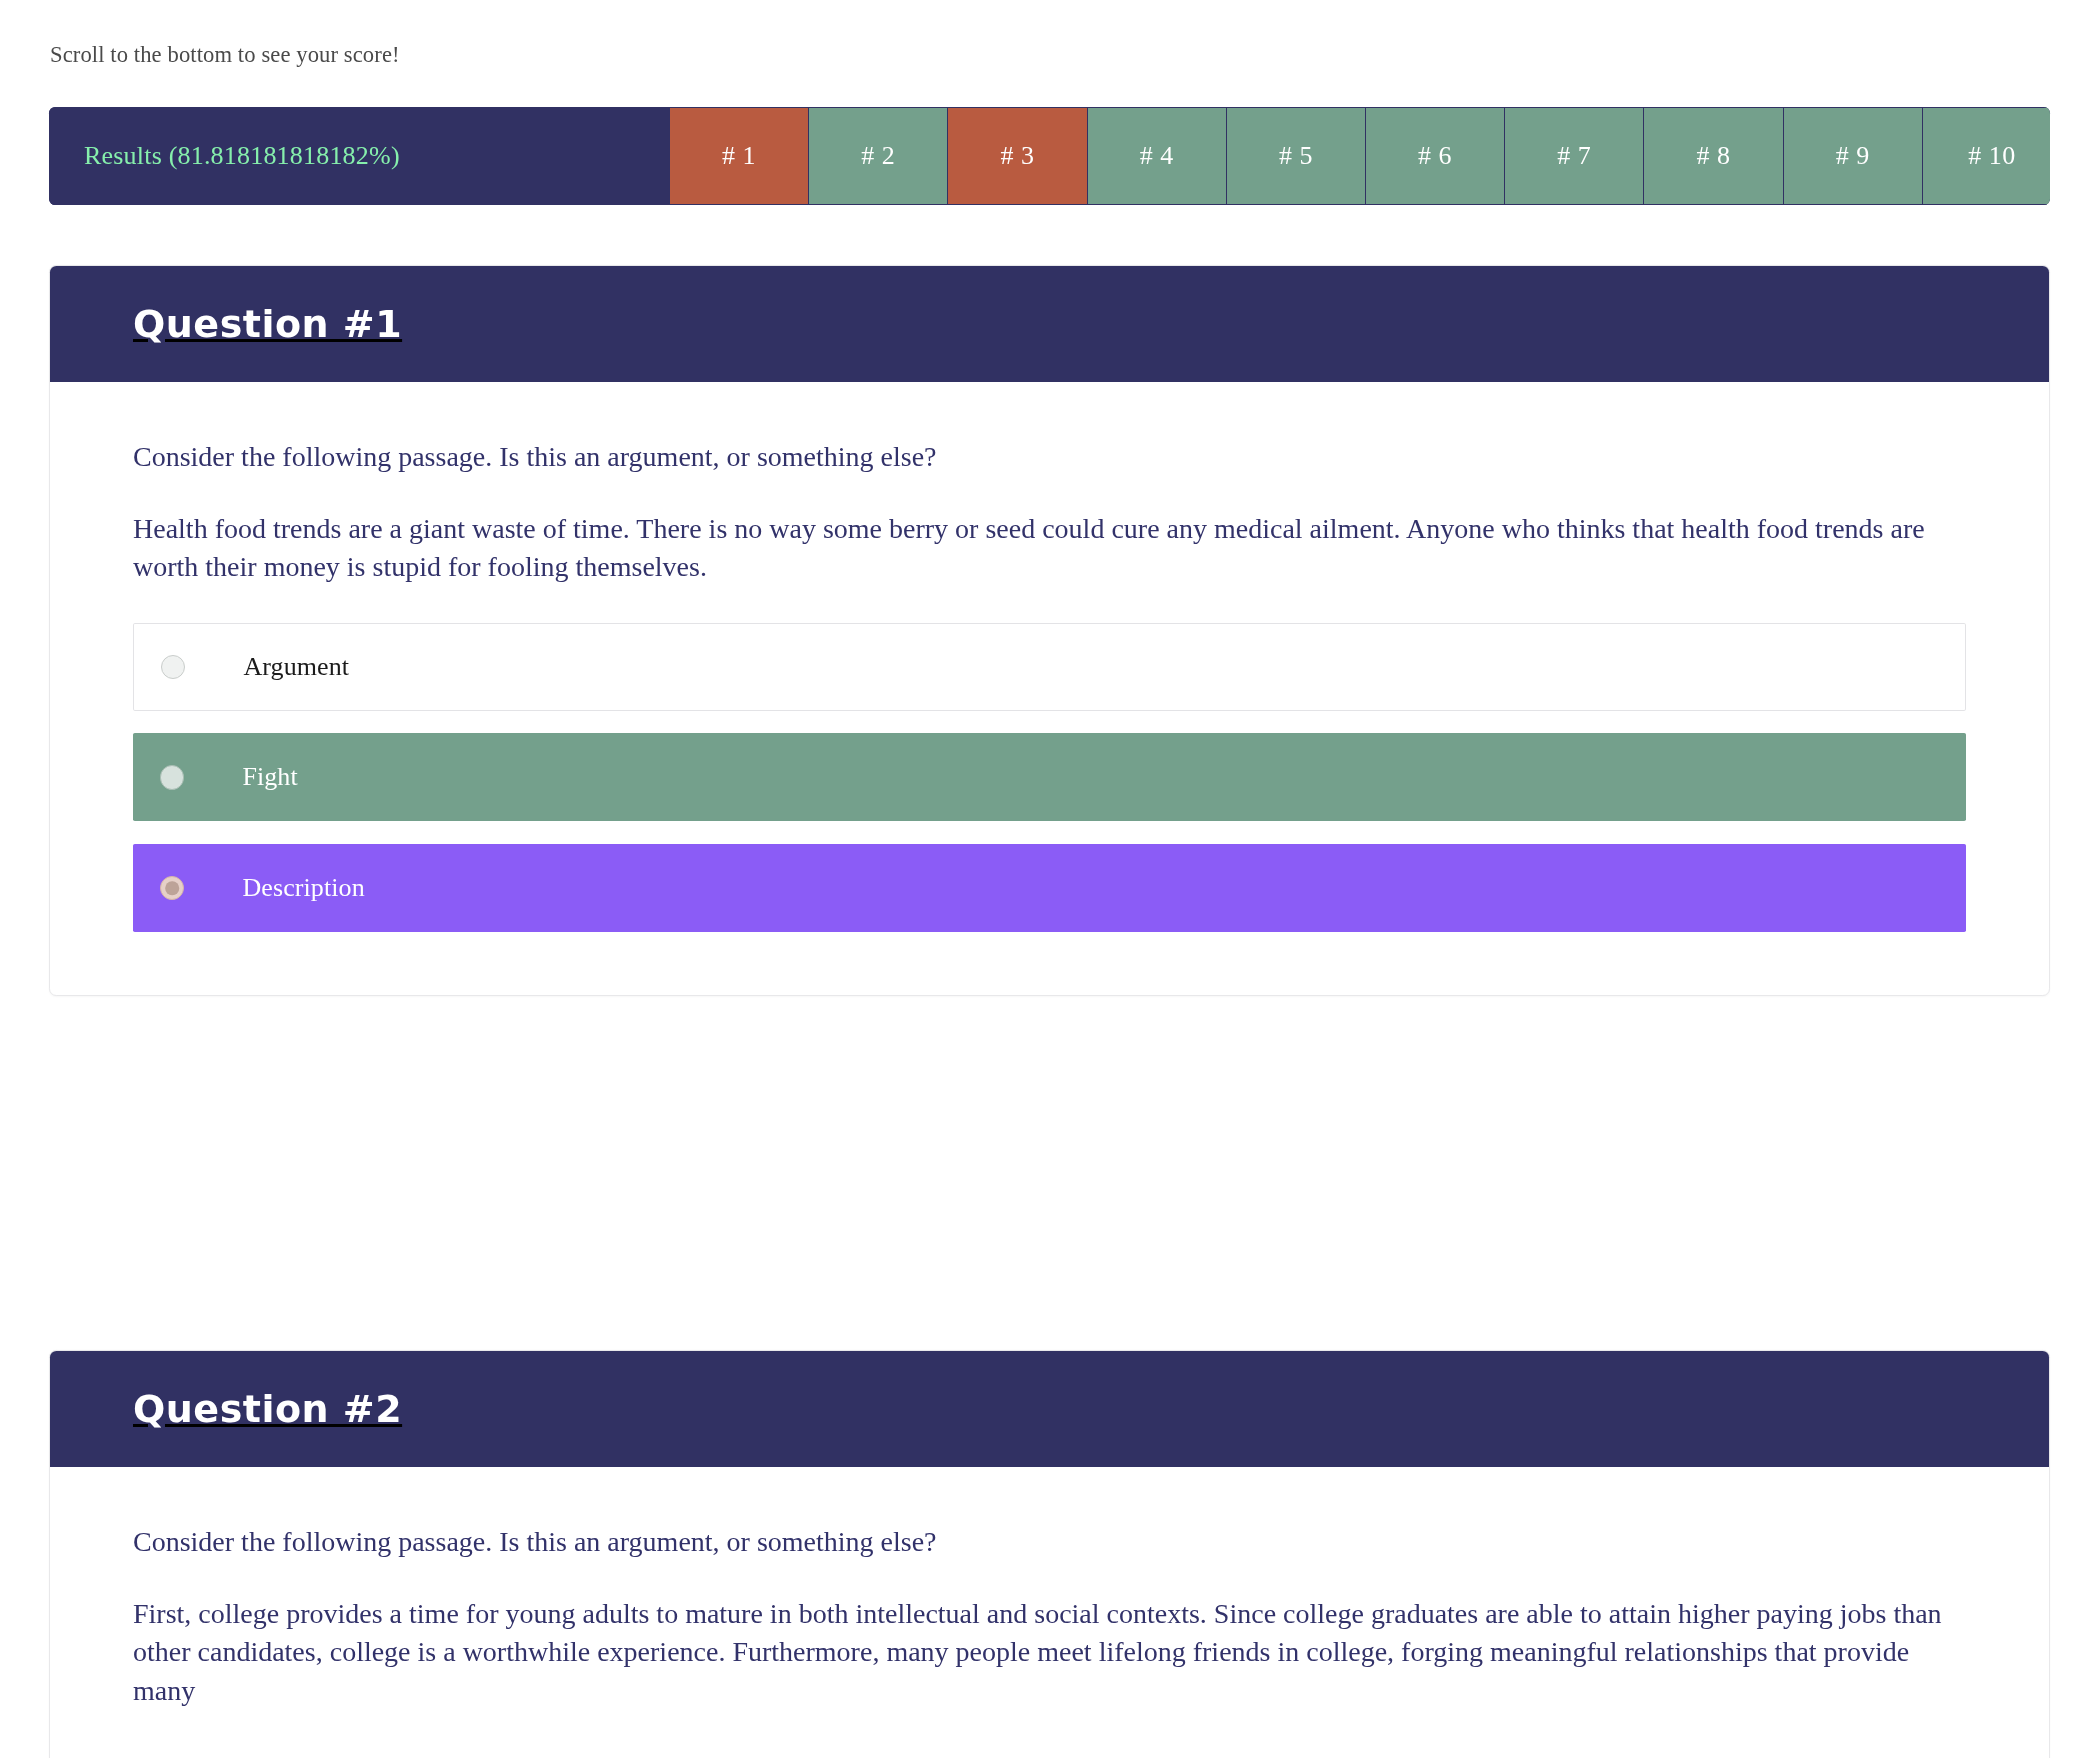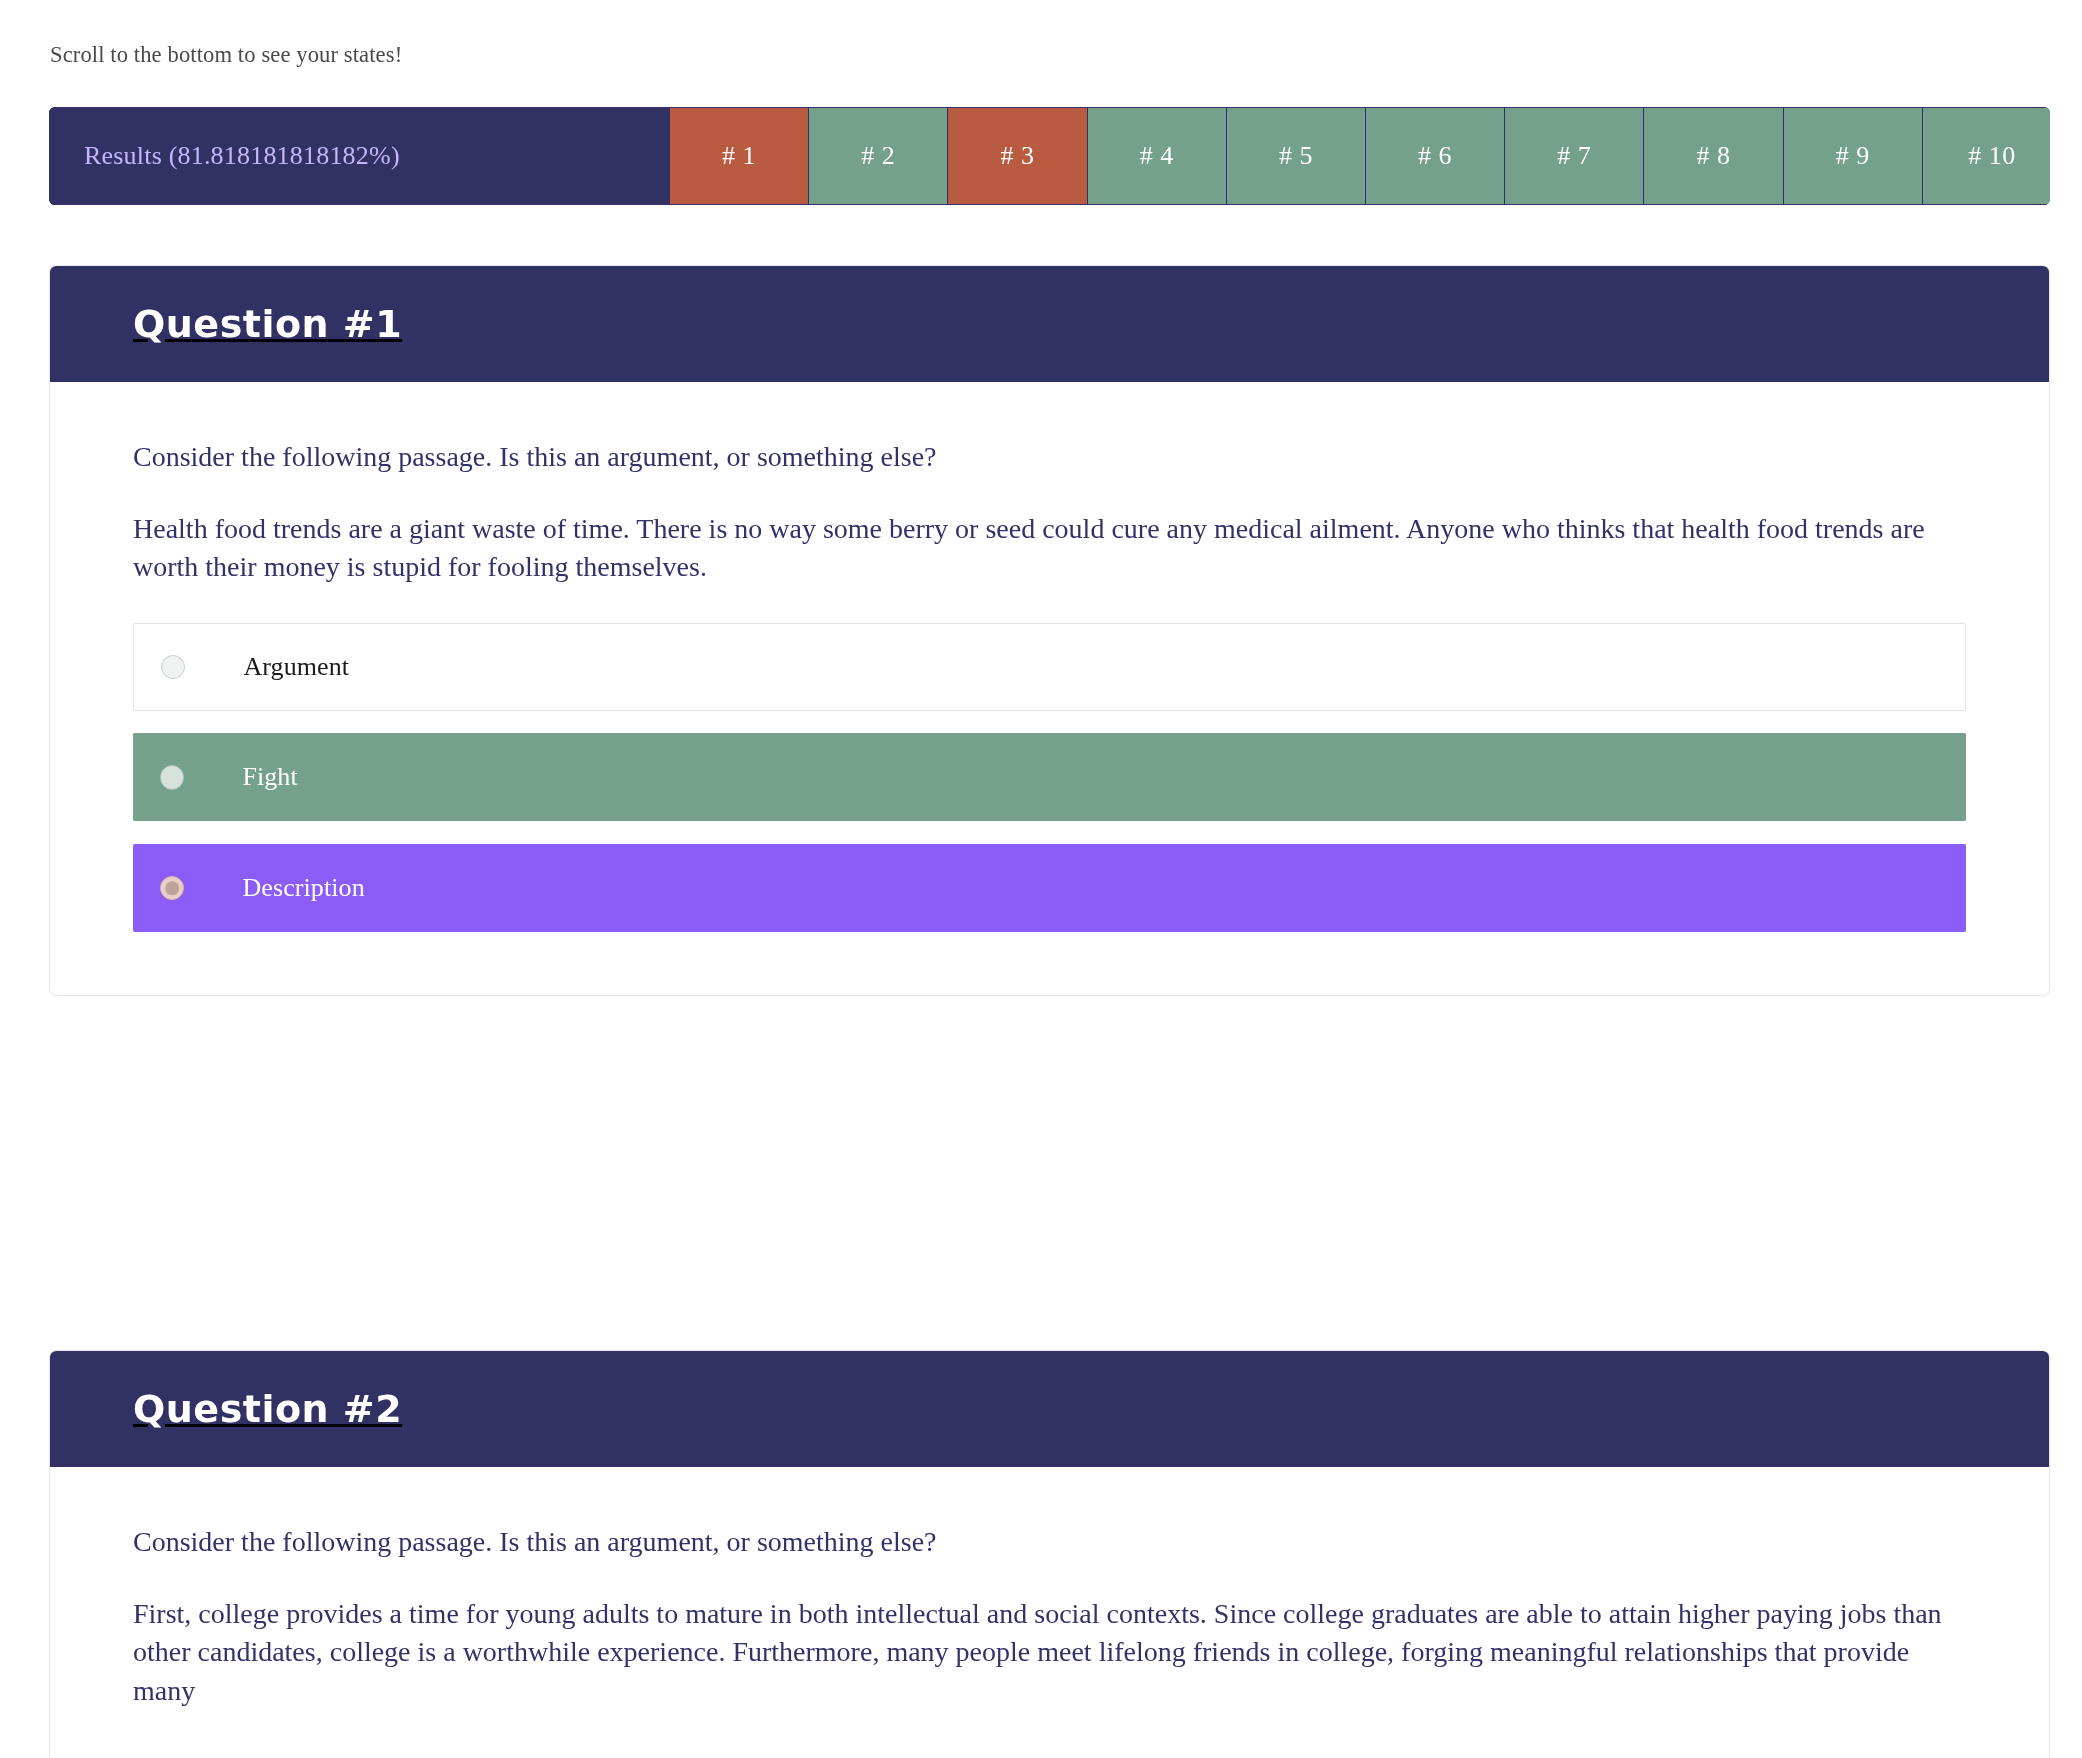--- a/index.html
+++ b/index.html
@@ -42,21 +42,21 @@
     height: 98px;
     display: flex;
     align-items: stretch;
     border-radius: 6.3px;
     overflow: hidden;
     background: #313163;
   }
   .resultbar .label {
     flex: 0 0 620px;
     background: #313163;
-    color: #c4b5fd;
+    color: #86efac;
     display: flex;
     align-items: center;
     padding-left: 35px;
     font-size: 26px;
     letter-spacing: 0.2px;
   }
   .resultbar .spacer {
     flex: 1 1 auto;
     background: #313163;
   }
@@ -170,21 +170,21 @@
     letter-spacing: 0.1px;
   }
   .option.correct .option-label,
   .option.incorrect .option-label { color: #ffffff; }
 </style>
 </head>
 <body>
 
 <div class="page">
 
-  <div class="scroll-note">Scroll to the bottom to see your states!</div>
+  <div class="scroll-note">Scroll to the bottom to see your score!</div>
 
   <div class="resultbar">
     <div class="label">Results (81.818181818182%)</div>
     <div class="spacer"></div>
     <div class="navtabs">
       <div class="navtab incorrect"># 1</div>
       <div class="navtab correct"># 2</div>
       <div class="navtab incorrect"># 3</div>
       <div class="navtab correct"># 4</div>
       <div class="navtab correct"># 5</div>

